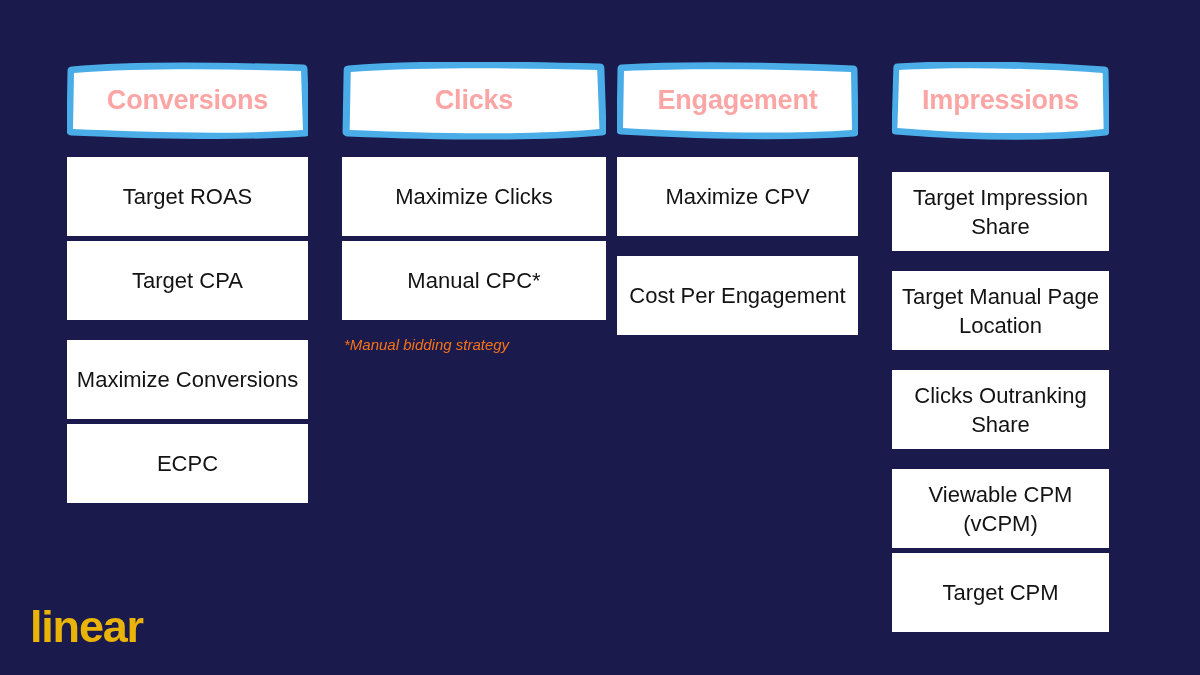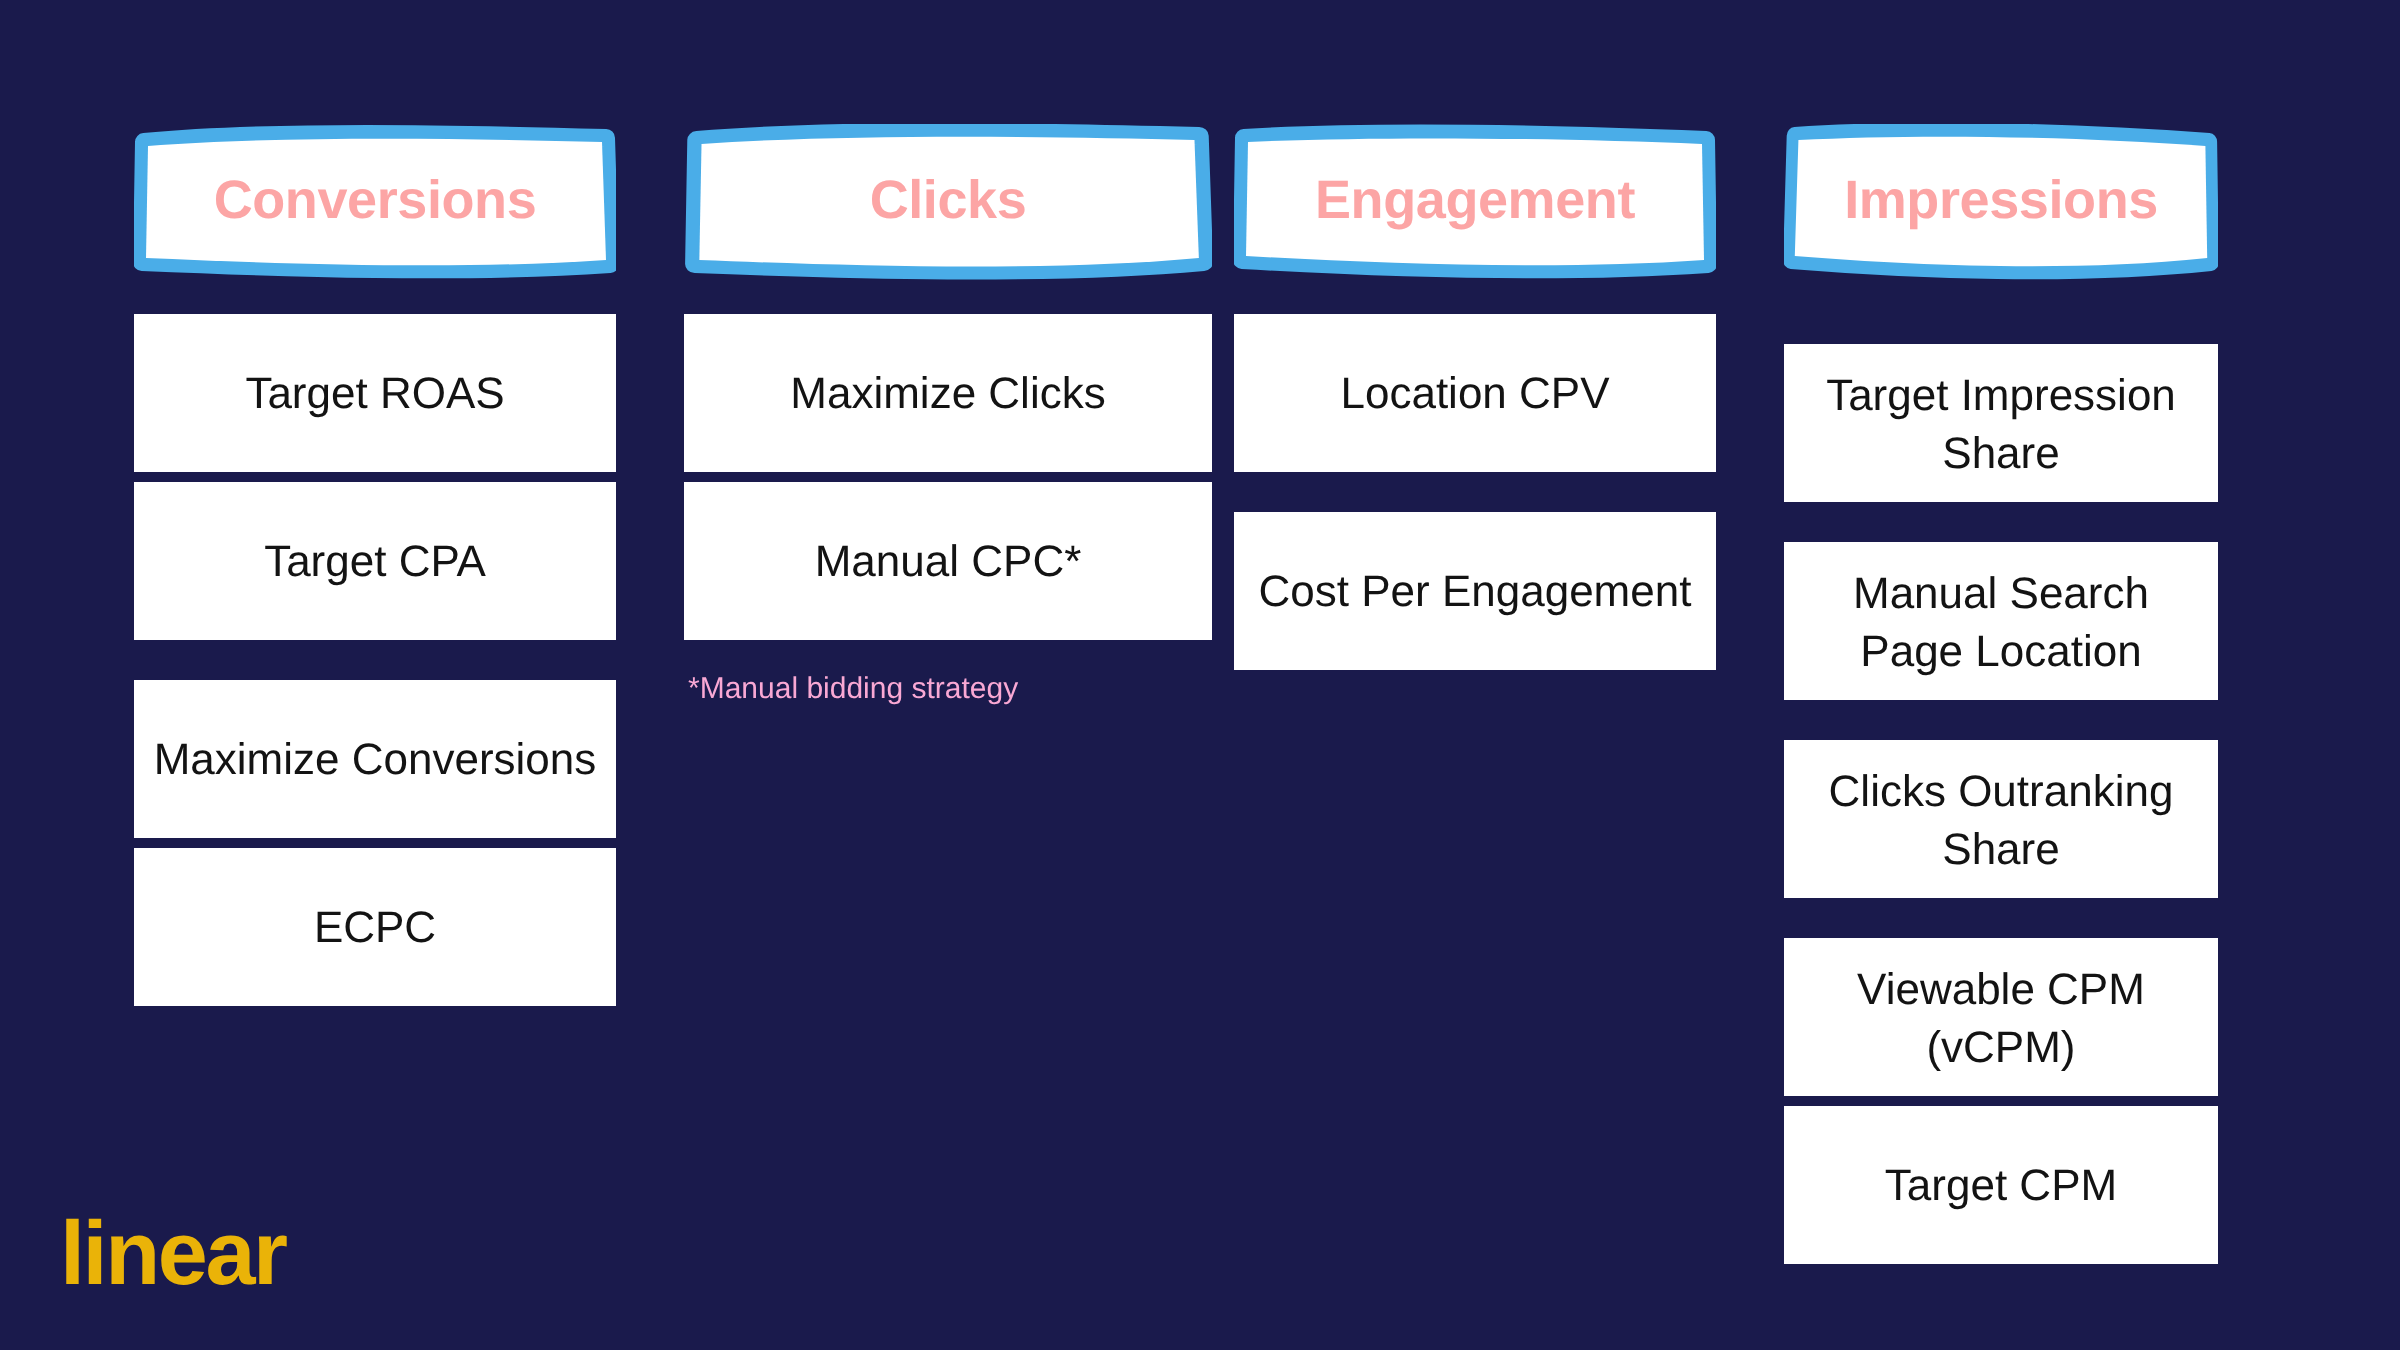--- a/index.html
+++ b/index.html
@@ -79,25 +79,26 @@
     align-items: center;
     justify-content: center;
     text-align: center;
     padding: 6px 8px;
     box-sizing: border-box;
   }
   .item-box.h1 { height: 79px; }
   .item-box.h2 { height: 79px; margin-top: 15px; }
 
   .footnote {
-    color: #f9a8d4;
+    color: #f97316;
     font-size: 15px;
     margin-top: 16px;
     margin-left: 2px;
     white-space: nowrap;
+    font-style: italic;
   }
 
   
   .logo {
     position: absolute;
     left: 30px;
     top: 604px;
     color: #eab308;
     font-size: 45px;
     font-weight: bold;
@@ -145,36 +146,36 @@
 
     <div class="column" style="left:617px; width:241px;">
       <div class="col-header">
         <svg class="sketch" viewBox="0 0 241 78" preserveAspectRatio="none">
           <path d="M5,7 C71,3 161,5 236,8 L237,70 C164,75 73,72 4,68 Z" fill="#ffffff" stroke="#4aade8" stroke-width="9" stroke-linejoin="round"></path>
           <path d="M7,9 C73,6 161,7 234,10 L235,68 C163,73 75,70 6,66 Z" fill="#ffffff" stroke="none"></path>
         </svg>
         <div class="hdr-label">Engagement</div>
       </div>
       <div class="col-list">
-        <div class="item-box h1">Location CPV</div>
+        <div class="item-box h1">Maximize CPV</div>
         <div class="item-box h2">Cost Per Engagement</div>
       </div>
     </div>
 
     <div class="column" style="left:892px; width:217px;">
       <div class="col-header">
         <svg class="sketch" viewBox="0 0 241 78" preserveAspectRatio="none">
           <path d="M6,6 C70,2 160,4 236,9 L237,69 C163,76 72,73 4,68 Z" fill="#ffffff" stroke="#4aade8" stroke-width="9" stroke-linejoin="round"></path>
           <path d="M8,8 C72,5 160,6 234,11 L235,67 C162,74 74,71 6,66 Z" fill="#ffffff" stroke="none"></path>
         </svg>
         <div class="hdr-label">Impressions</div>
       </div>
       <div class="col-list">
         <div class="item-box h2">Target Impression Share</div>
-        <div class="item-box h2">Manual Search Page Location</div>
+        <div class="item-box h2">Target Manual Page Location</div>
         <div class="item-box h2">Clicks Outranking Share</div>
         <div class="item-box h2">Viewable CPM (vCPM)</div>
         <div class="item-box h1">Target CPM</div>
       </div>
     </div>
 
   </div>
 
   <div class="logo">linear</div>
 

